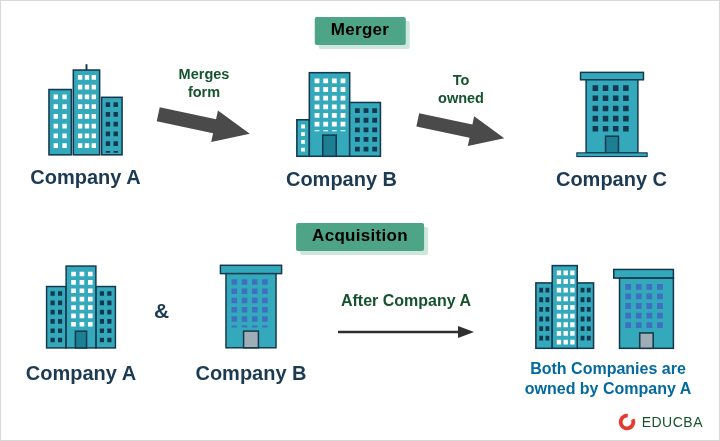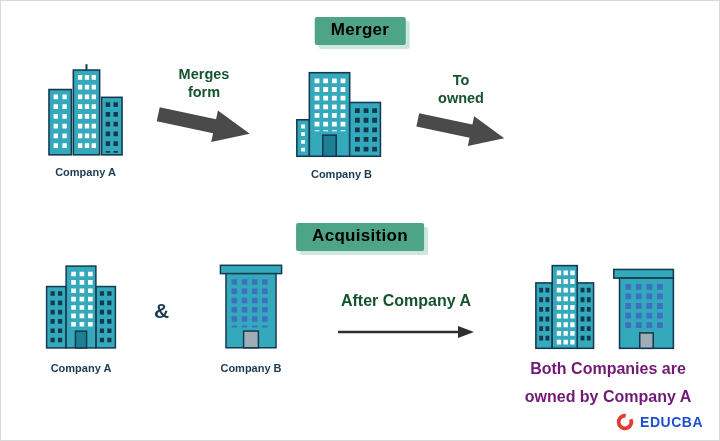--- a/index.html
+++ b/index.html
@@ -11,34 +11,34 @@
   .badge {
     position:absolute; left:50%; transform:translateX(-50%);
     background:#4da487; color:#000000; font-weight:bold; font-size:17px;
     padding:3px 16px 5px; border-radius:2px; letter-spacing:.3px;
     box-shadow:4px 4px 0 #cde7dc;
     white-space:nowrap;
   }
   .col { position:absolute; display:flex; flex-direction:column; align-items:center; }
   .icon-slot { display:flex; align-items:flex-end; justify-content:center; height:94px; }
   .icon-slot.tall { height:96px; }
-  .lbl { font-weight:bold; color:#1c3a52; font-size:11px; margin-top:9px; white-space:nowrap; }
-  .lbl2 { font-weight:bold; color:#701a75; font-size:16px; line-height:1.25; margin-top:6px; text-align:center; white-space:nowrap; }
-  .lbl2 + .lbl2 { margin-top:8px; }
+  .lbl { font-weight:bold; color:#1c3a52; font-size:20px; margin-top:9px; white-space:nowrap; }
+  .lbl2 { font-weight:bold; color:#0369a1; font-size:16px; line-height:1.25; margin-top:6px; text-align:center; white-space:nowrap; }
+  .lbl2 + .lbl2 { margin-top:0; }
   .step {
     position:absolute; display:flex; flex-direction:column; align-items:center;
     color:#14532d; font-weight:bold; font-size:14.5px; line-height:1.25; text-align:center;
   }
   .step .txt { white-space:nowrap; }
   .block-arrow { margin-top:5px; transform:rotate(12deg); }
   .step-acq { font-size:16px; }
   .thin-arrow { margin-top:13px; }
   .amp { position:absolute; color:#1c3a52; font-weight:bold; font-size:21px; }
   .logo { position:absolute; right:16px; bottom:8px; display:flex; align-items:center; gap:5px; }
-  .logo-text { font-weight:bold; color:#1d4ed8; font-size:14px; letter-spacing:.5px; }
+  .logo-text { font-weight:normal; color:#14532d; font-size:14px; letter-spacing:.5px; }
 </style>
 </head>
 <body>
 
 <div class="canvas">
 
   <div class="badge" style="top:16px;">Merger</div>
 
   <div class="col" style="left:12px; top:62px; width:145px;">
     <div class="icon-slot">
@@ -88,20 +88,35 @@
   </div>
 
   <div class="step" style="left:408px; top:70px; width:104px;">
     <div class="txt">To</div>
     <div class="txt">owned</div>
     <svg class="block-arrow" width="92" height="34" viewBox="0 0 104 40">
       <polygon points="0,12 64,12 64,2 104,20 64,38 64,28 0,28" fill="#4a4a4a"></polygon>
     </svg>
   </div>
 
+  <div class="col" style="left:538px; top:64px; width:145px;">
+    <div class="icon-slot">
+      <svg width="74" height="90" viewBox="0 0 80 96">
+        <rect x="6" y="3" width="68" height="8" fill="#35a9bc" stroke="#14384d" stroke-width="1.6"></rect>
+        <rect x="12" y="11" width="56" height="79" fill="#35a9bc" stroke="#14384d" stroke-width="1.6"></rect>
+        <line x1="22" y1="17" x2="22" y2="68" stroke="#14384d" stroke-width="6" stroke-dasharray="6 5"></line>
+        <line x1="33" y1="17" x2="33" y2="68" stroke="#14384d" stroke-width="6" stroke-dasharray="6 5"></line>
+        <line x1="44" y1="17" x2="44" y2="68" stroke="#14384d" stroke-width="6" stroke-dasharray="6 5"></line>
+        <line x1="55" y1="17" x2="55" y2="68" stroke="#14384d" stroke-width="6" stroke-dasharray="6 5"></line>
+        <rect x="33" y="72" width="14" height="18" fill="#1d7f93" stroke="#14384d" stroke-width="1.6"></rect>
+        <rect x="2" y="90" width="76" height="4" fill="#35a9bc" stroke="#14384d" stroke-width="1.2"></rect>
+      </svg>
+    </div>
+    <div class="lbl">Company C</div>
+  </div>
 
   <div class="badge" style="top:222px;">Acquisition</div>
 
   <div class="col" style="left:14px; top:258px; width:132px;">
     <div class="icon-slot">
       <svg width="80" height="92" viewBox="0 0 86 96">
         <rect x="6" y="26" width="21" height="66" fill="#35a9bc" stroke="#14384d" stroke-width="1.6"></rect>
         <line x1="12.5" y1="31" x2="12.5" y2="88" stroke="#14384d" stroke-width="4.5" stroke-dasharray="5 5"></line>
         <line x1="20.5" y1="31" x2="20.5" y2="88" stroke="#14384d" stroke-width="4.5" stroke-dasharray="5 5"></line>
         <rect x="59" y="26" width="21" height="66" fill="#35a9bc" stroke="#14384d" stroke-width="1.6"></rect>

